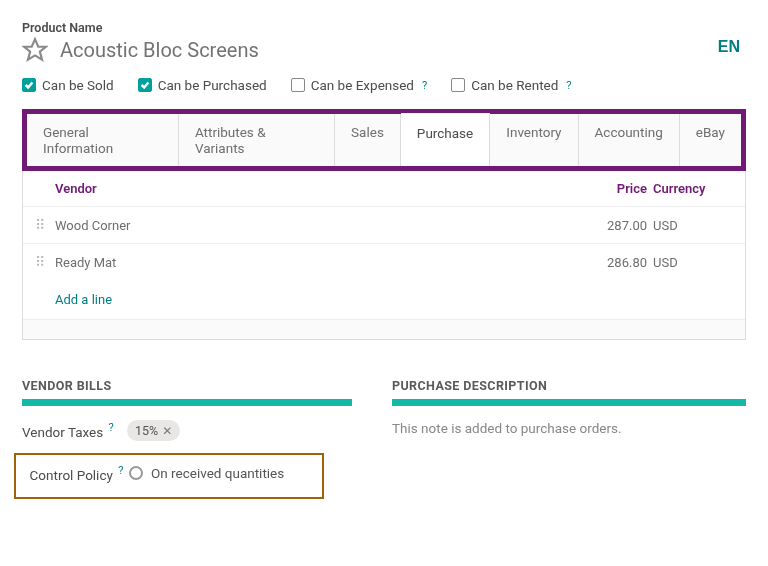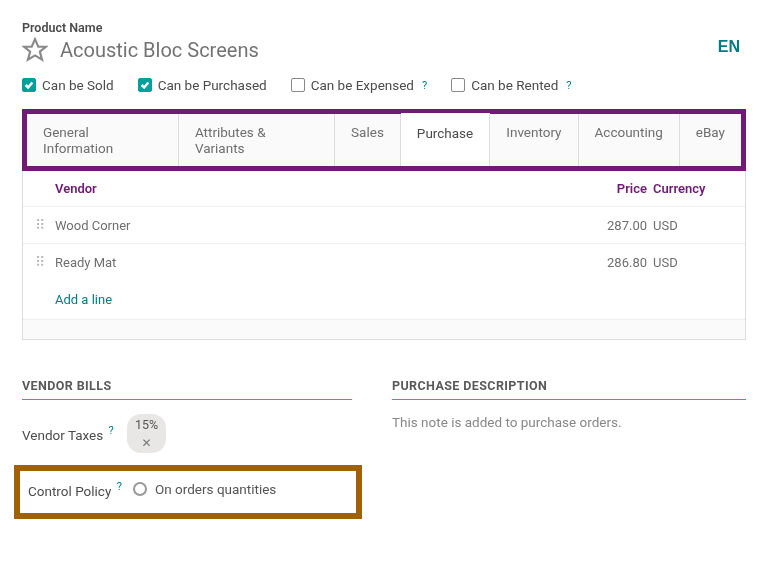--- a/index.html
+++ b/index.html
@@ -99,42 +99,42 @@
     gap: 40px;
     margin-top: 38px;
   }
   .col-left { width: 330px; }
   .col-right { flex: 1; }
   .section-title {
     font-size: 12.5px;
     font-weight: 700;
     letter-spacing: 0.4px;
     color: #5a5a5a;
-    border-bottom: 1px solid #14b8a6;
+    border-bottom: 7px solid #14b8a6;
     padding-bottom: 6px;
     margin-bottom: 14px;
   }
   .form-row { display: flex; align-items: center; margin-bottom: 12px; }
   .form-row .lbl { width: 105px; font-size: 13.5px; color: #4c4c4c; }
   .tag-pill {
     display: inline-flex; align-items: center;
     background: #e9e6e6;
     border-radius: 14px;
     padding: 3px 8px;
     font-size: 12.5px;
     color: #555;
     gap: 4px;
-    flex-direction: column;
   }
   .tag-x { color: #777; cursor: pointer; font-size: 12px; }
   .highlight-box {
-    border: 6px solid #a16207;
+    border: 2px solid #a16207;
     padding: 6px 8px 8px;
     margin-left: -8px;
-    width: 348px;
+    width: 310px;
+    text-align: center;
   }
   .radio-row { display: flex; align-items: center; gap: 8px; margin: 4px 0; }
   .radio-outer {
     width: 14px; height: 14px; border-radius: 50%;
     border: 2px solid #999;
     display: inline-flex; align-items: center; justify-content: center;
     cursor: pointer;
   }
   .radio-outer.sel { border-color: #00817f; }
   .radio-inner { width: 7px; height: 7px; border-radius: 50%; background: #00817f; }
@@ -236,21 +236,21 @@
 
     <div class="highlight-box">
       <div class="form-row" style="margin-bottom:4px;">
         <span class="lbl">
           <span>Control Policy</span>
           <span class="help-q">?</span>
         </span>
         <div>
           <div class="radio-row">
             <span class="radio-outer"></span>
-            <span class="radio-lbl">On orders quantities</span>
+            <span class="radio-lbl">On received quantities</span>
           </div>
         </div>
       </div>
     </div>
   </div>
 
   <div class="col-right">
     <div class="section-title">PURCHASE DESCRIPTION</div>
     <div class="note">This note is added to purchase orders.</div>
   </div>

